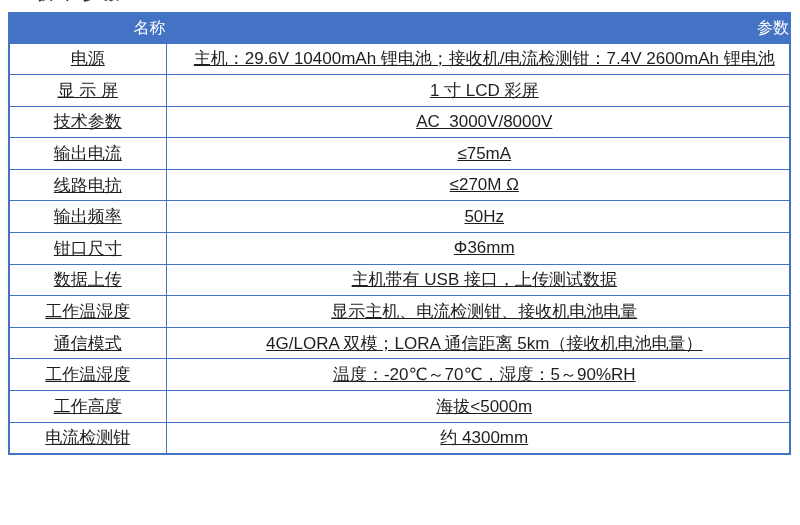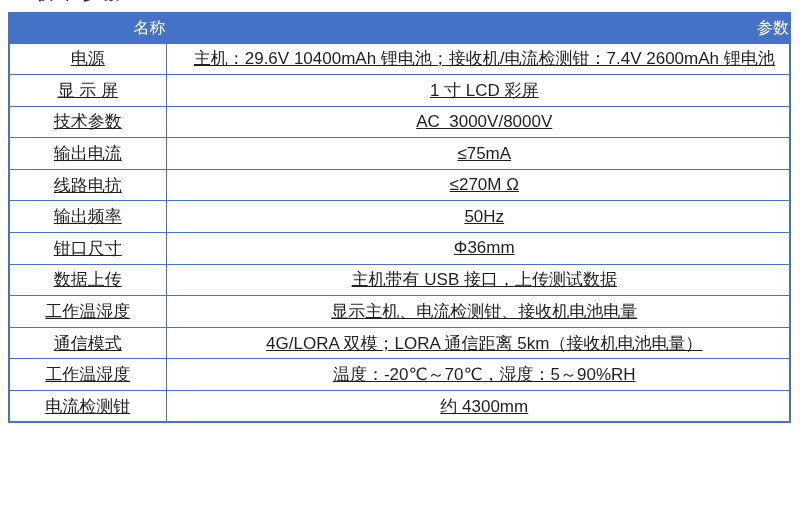--- a/index.html
+++ b/index.html
@@ -107,19 +107,23 @@
         </tr>
         <tr>
           <td class="c-name">通信模式</td>
           <td class="c-value">4G/LORA 双模；LORA 通信距离 5km（接收机电池电量）</td>
         </tr>
         <tr>
           <td class="c-name">工作温湿度</td>
           <td class="c-value">温度：-20℃～70℃，湿度：5～90%RH</td>
         </tr>
         <tr>
+          <td class="c-name">工作高度</td>
+          <td class="c-value">海拔&lt;5000m</td>
+        </tr>
+        <tr>
           <td class="c-name">电流检测钳</td>
           <td class="c-value">约 4300mm</td>
         </tr>
       </tbody>
   </table>
 
 </div>
 
 </body></html>

